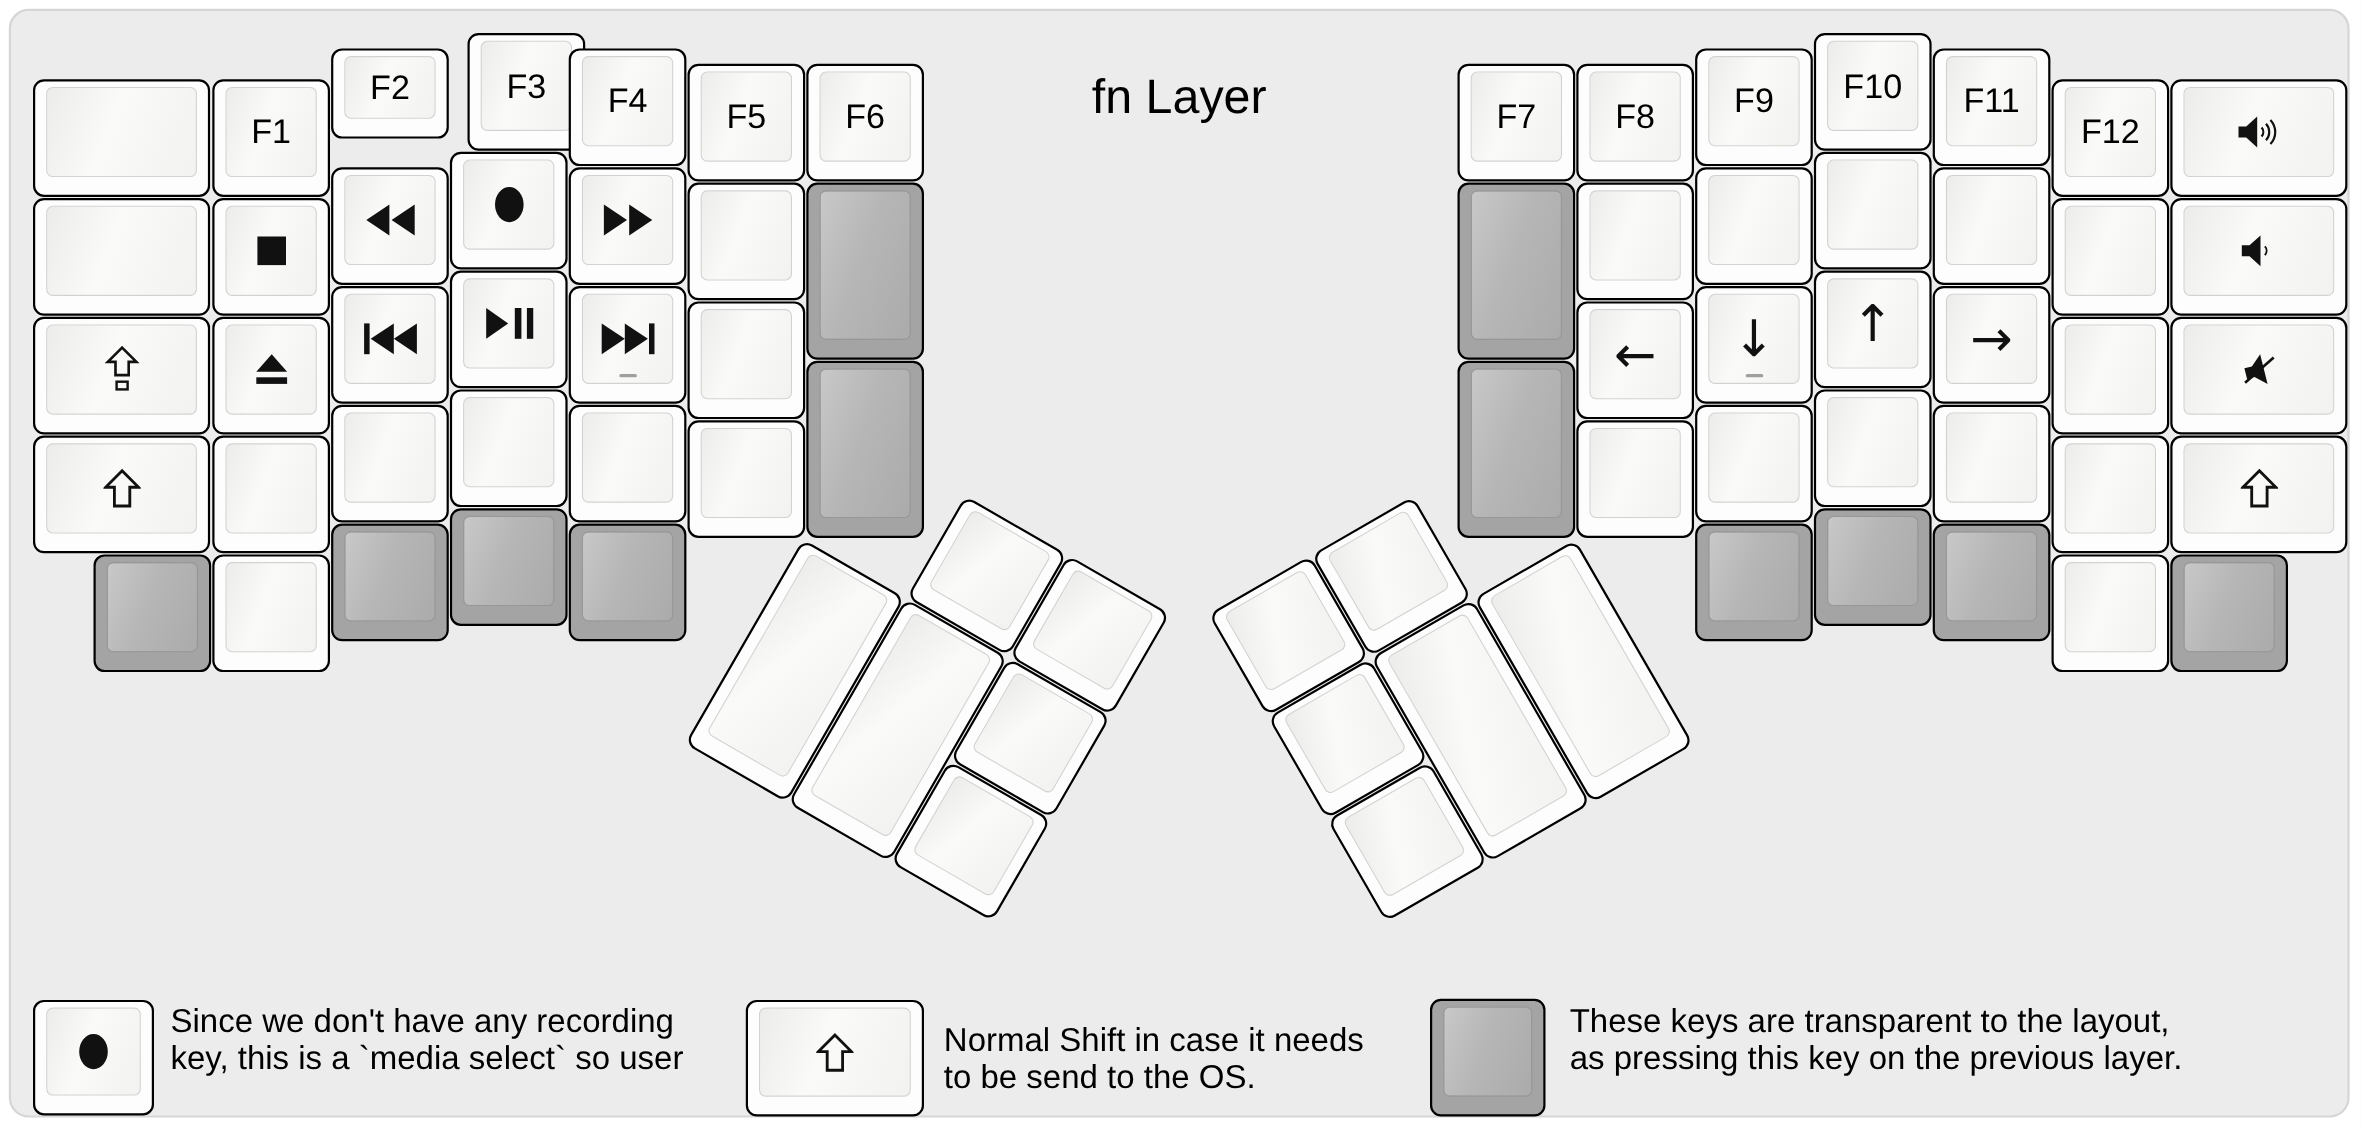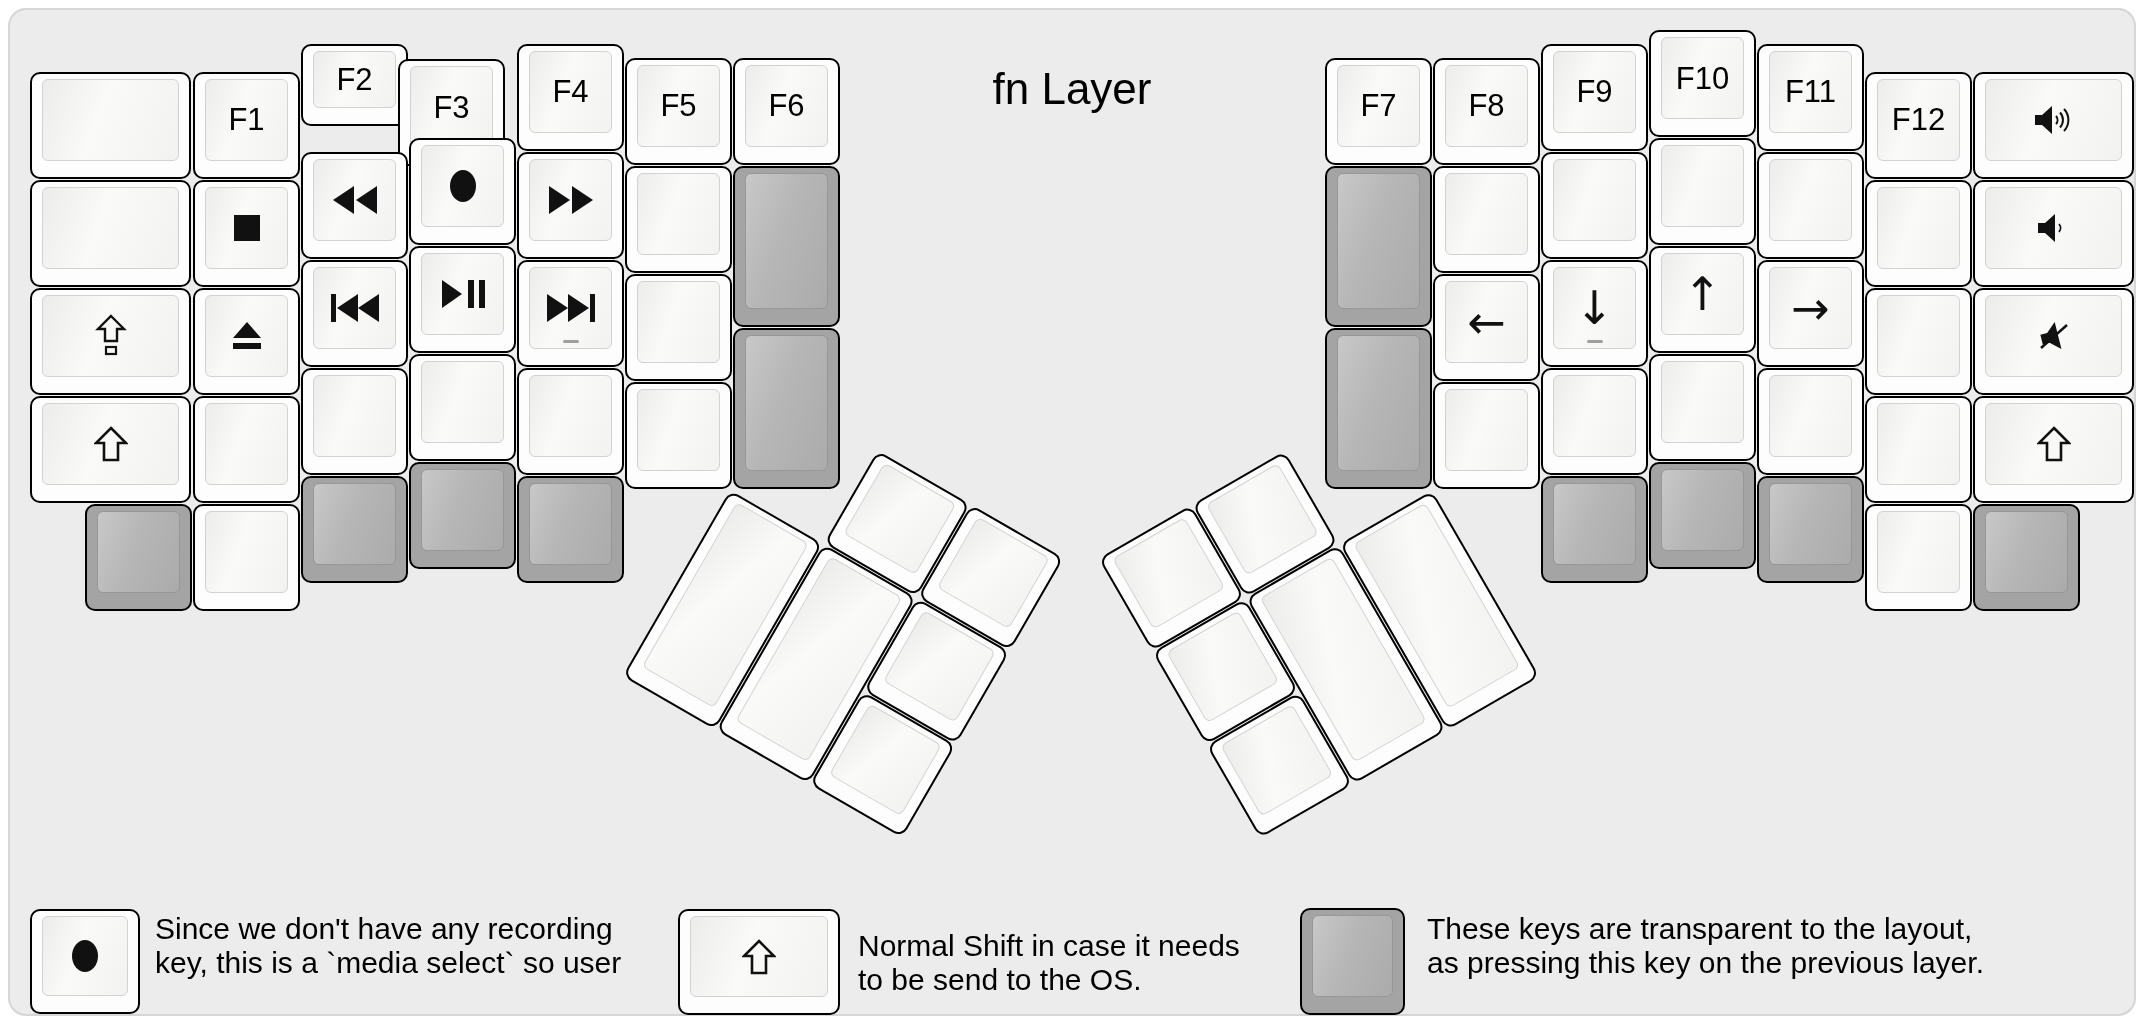--- a/index.html
+++ b/index.html
@@ -41,21 +41,21 @@
         <div class="key" style="left: 183px; top: 61.5px; width: 107px; height: 107px;">
           <div class="keytop">
             <span class="key-label">F1</span>
           </div>
         </div>
         <div class="key" style="left: 291px; top: 33.5px; width: 107px; height: 82px;">
           <div class="keytop">
             <span class="key-label">F2</span>
           </div>
         </div>
-        <div class="key" style="left: 388px; top: 20px; width: 107px; height: 107px; margin-top: 29px;">
+        <div class="key" style="left: 415px; top: 20px; width: 107px; height: 107px;">
           <div class="keytop">
             <span class="key-label">F3</span>
           </div>
         </div>
         <div class="key" style="left: 507px; top: 33.5px; width: 107px; height: 107px;">
           <div class="keytop">
             <span class="key-label">F4</span>
           </div>
         </div>
         <div class="key" style="left: 615px; top: 47.5px; width: 107px; height: 107px;">

